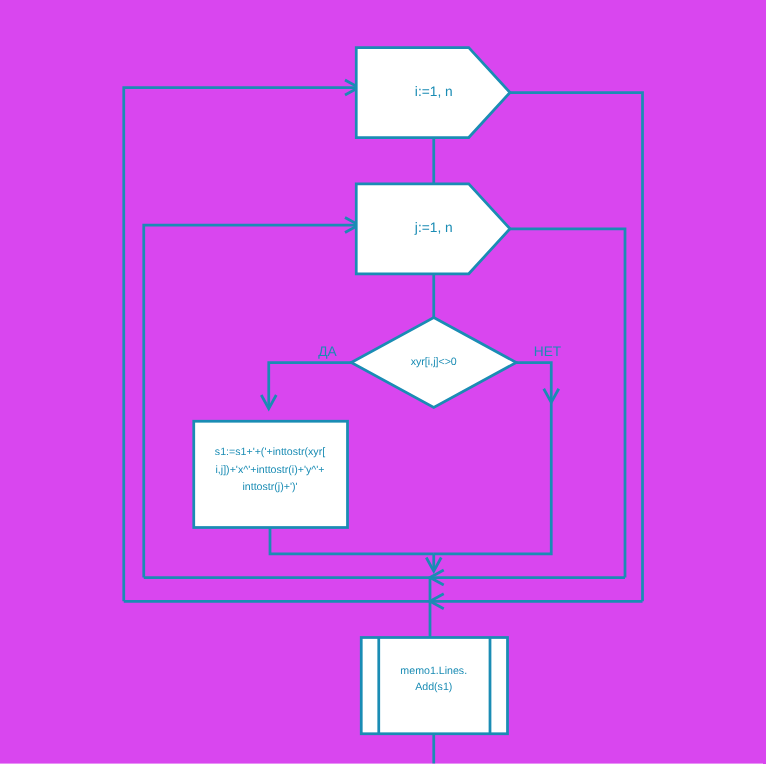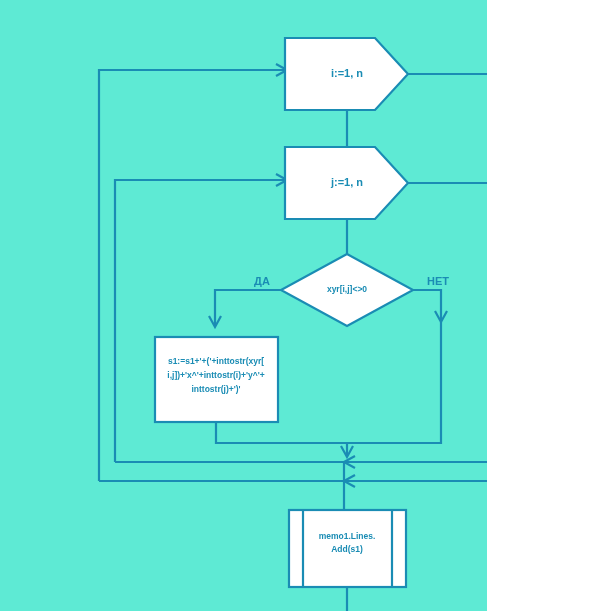--- a/index.html
+++ b/index.html
@@ -5,25 +5,24 @@
   html, body {
     margin: 0;
     padding: 0;
     background: #ffffff;
   }
   body {
     font-family: "Liberation Sans", sans-serif;
   }
   #canvas {
     position: relative;
-    width: 487px;
+    width: 613px;
     height: 611px;
-    background: #5eead4;
+    background: #d946ef;
     overflow: hidden;
-    font-weight: bold;
   }
   #flow-svg {
     position: absolute;
     left: 0;
     top: 0;
     width: 613px;
     height: 611px;
   }
   .shape-stroke {
     fill: #ffffff;

